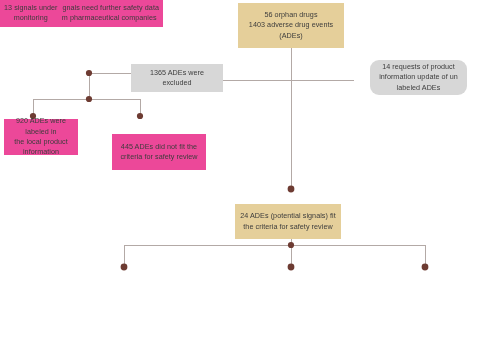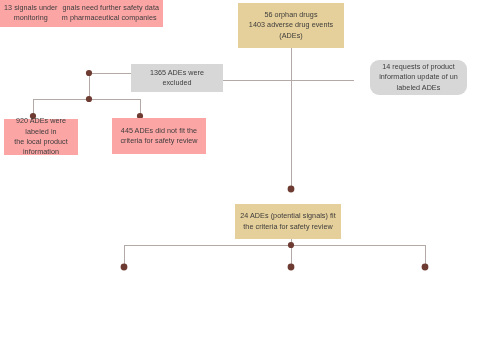--- a/index.html
+++ b/index.html
@@ -39,28 +39,28 @@
     padding: 3px 4px;
     letter-spacing: 0.05px;
   }
   .node span {
     display: block;
     width: 100%;
     white-space: pre-line;
   }
   .node-tan   { background: #e5cf9a; }
   .node-gray  { background: #d7d7d7; }
-  .node-blue  { background: #fca5a5; }
+  .node-blue  { background: #ec4899; }
 
   
   #node-root        { left: 238px; top: 3px;   width: 106px; height: 45px; }
   #node-excluded    { left: 131px; top: 64px;  width: 92px;  height: 28px; }
   #node-requests    { left: 370px; top: 60px;  width: 97px;  height: 35px; border-radius: 9px; }
   #node-labeled     { left: 4px;   top: 119px; width: 74px;  height: 36px; }
-  #node-notfit      { left: 112px; top: 118px; width: 94px;  height: 36px; }
+  #node-notfit      { left: 112px; top: 134px; width: 94px;  height: 36px; }
   #node-fit         { left: 235px; top: 188px; width: 106px; height: 35px; margin-top: 16px; }
   #node-further     { left: 47px;  top": 0;  }
   #node-further     { left: 47px;  top: 270px; width: 126px; height: 32px; }
   #node-refuted     { left: 241px; top: 270px; width: 87px;  height: 32px; }
   #node-monitoring  { left: 383px; top: 270px; width: 85px;  height: 32px; }
 </style>
 </head>
 <body>
 
 <div id="canvas">

